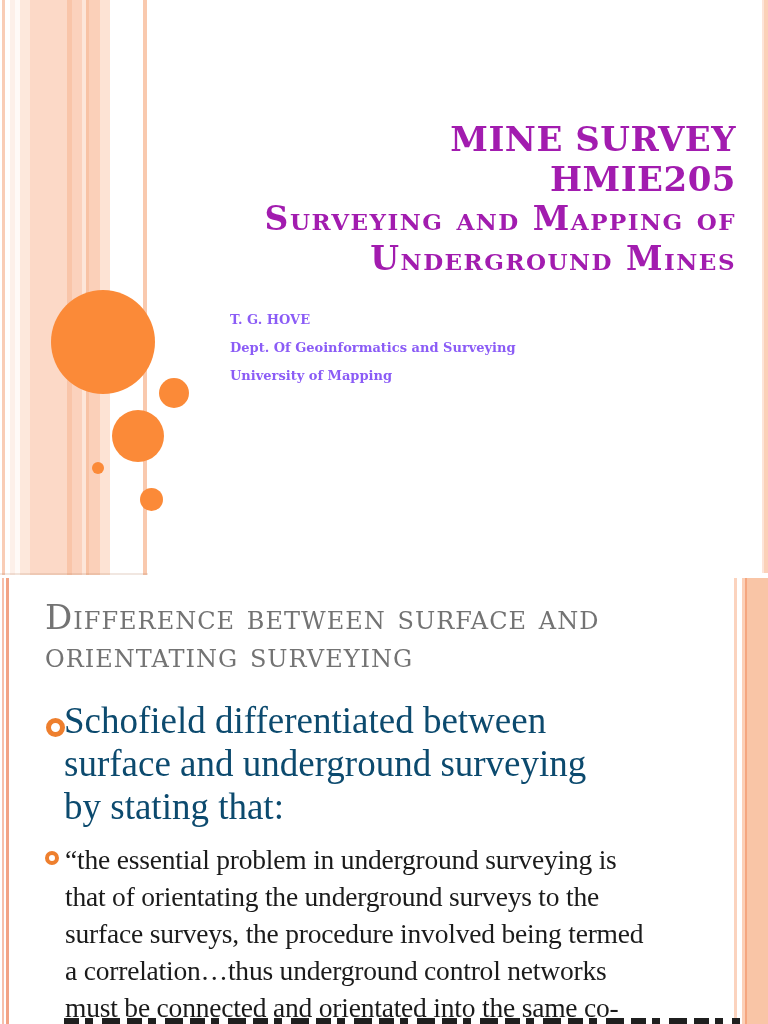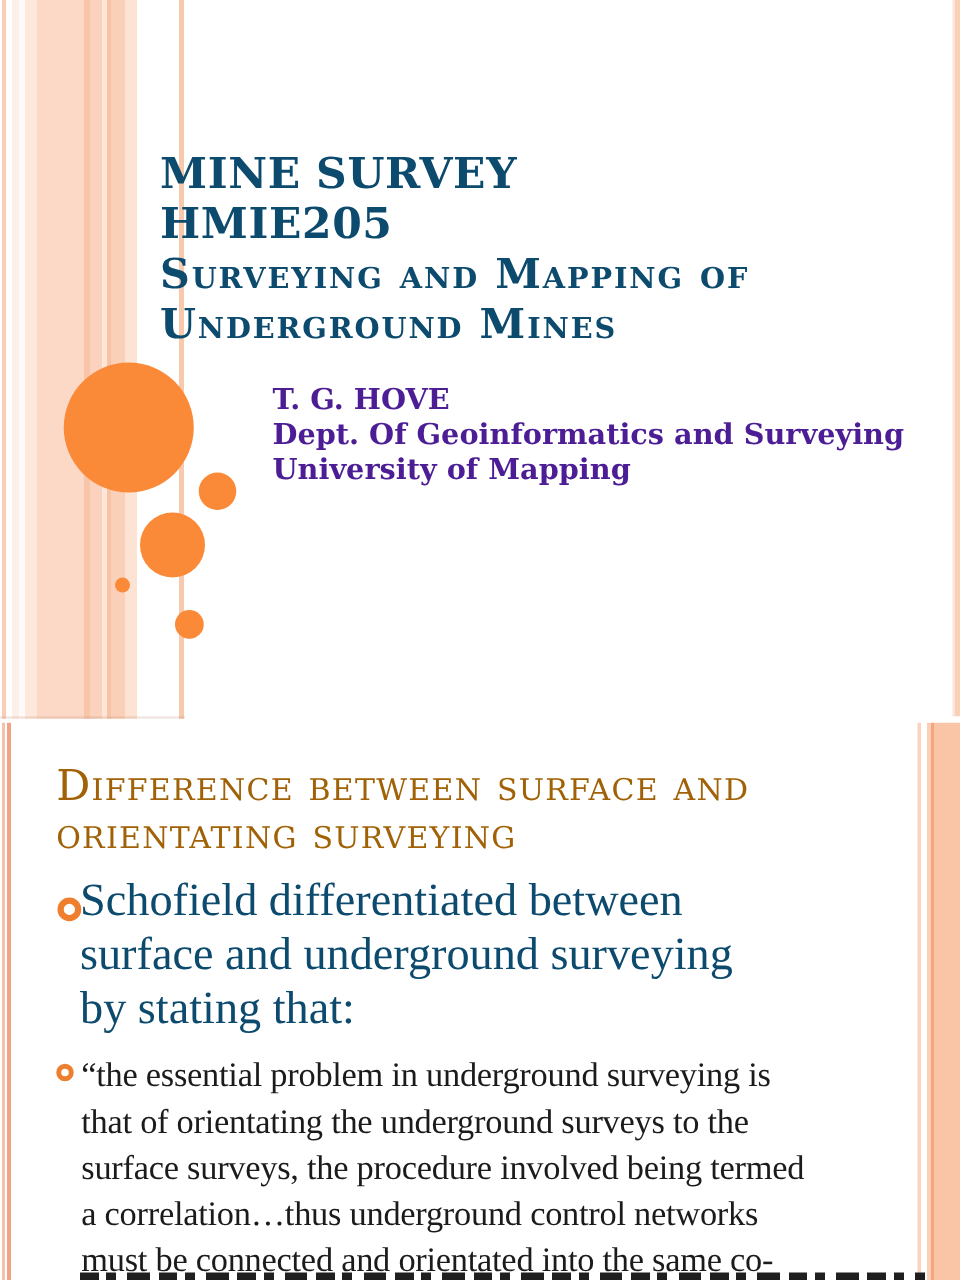--- a/index.html
+++ b/index.html
@@ -39,28 +39,28 @@
   }
   .circle { position:absolute; border-radius:50%; background:#fb8a38; }
   .c1 { left:51px;  top:290px; width:104px; height:104px; }
   .c2 { left:159px; top:378px; width:30px;  height:30px; }
   .c3 { left:112px; top:410px; width:52px;  height:52px; }
   .c4 { left:92px;  top:462px; width:12px;  height:12px; }
   .c5 { left:140px; top:488px; width:23px;  height:23px; }
 
   .title {
     position:absolute; left:128px; top:119px; width:608px;
-    text-align:left; color:#0c4a6e; font-weight:bold; margin:0;
+    text-align:right; color:#a21caf; font-weight:bold; margin:0;
   }
   .title .caps { font-size:34px; line-height:40px; letter-spacing:0.5px; white-space:nowrap; }
   .title .sc   { font-size:33px; line-height:40px; letter-spacing:1.5px; font-variant:small-caps; white-space:nowrap; }
 
   .subtitle {
-    position:absolute; left:218px; top:306px;
-    color:#4c1d95; font-weight:bold; font-size:23px; line-height:28px;
+    position:absolute; left:230px; top:306px;
+    color:#8b5cf6; font-weight:bold; font-size:13px; line-height:28px;
   }
   .subtitle div { white-space:nowrap; }
 
   
   .slide2 { top:578px; height:446px; overflow:hidden; }
   .s2-left {
     position:absolute; left:0; top:0; width:10px; height:100%;
     background:linear-gradient(90deg,
       rgba(0,0,0,0) 0px, rgba(0,0,0,0) 2px,
       #f7c0ab 2px, #f7c0ab 4px,
@@ -71,22 +71,22 @@
   .s2-right {
     position:absolute; right:0; top:0; width:34px; height:100%;
     background:linear-gradient(90deg,
       #fbd3be 0px, #fbd3be 3px,
       #ffffff 3px, #ffffff 8px,
       #fbd0b8 8px, #fbd0b8 11px,
       #f5a67f 11px, #f5a67f 13px,
       #f9c5a6 13px);
   }
   .heading {
-    position:absolute; left:45px; top:32px; margin:0;
-    font-variant:small-caps; font-weight:normal; color:#a16207;
+    position:absolute; left:45px; top:20px; margin:0;
+    font-variant:small-caps; font-weight:normal; color:#737373;
     font-size:34px; line-height:38px; letter-spacing:1px;
   }
   .heading div { white-space:nowrap; }
 
   .ring { position:absolute; border-radius:50%; background:transparent; }
   .ring1 { left:46px; top:140px; width:9px; height:9px; border:5px solid #ee7f2e; }
   .ring2 { left:45px; top:273px; width:6px; height:6px; border:4px solid #ee7f2e; }
 
   .b1-text {
     position:absolute; left:64px; top:121px;

